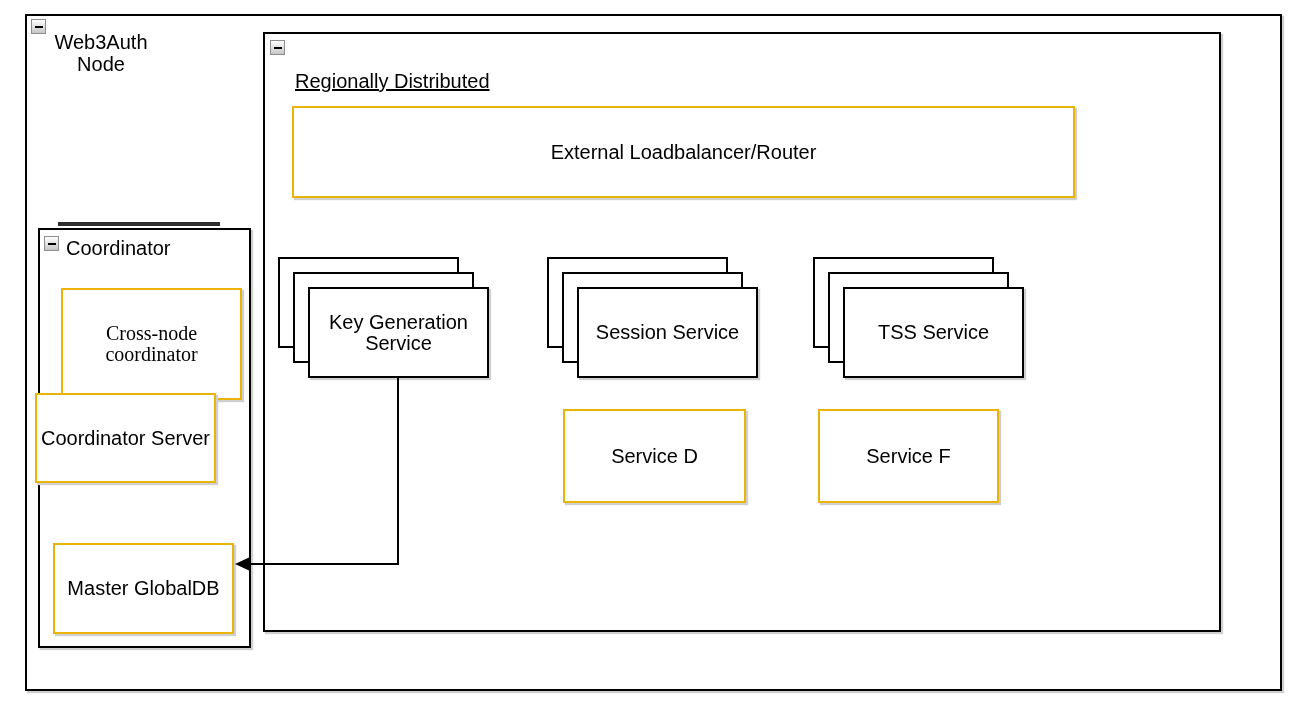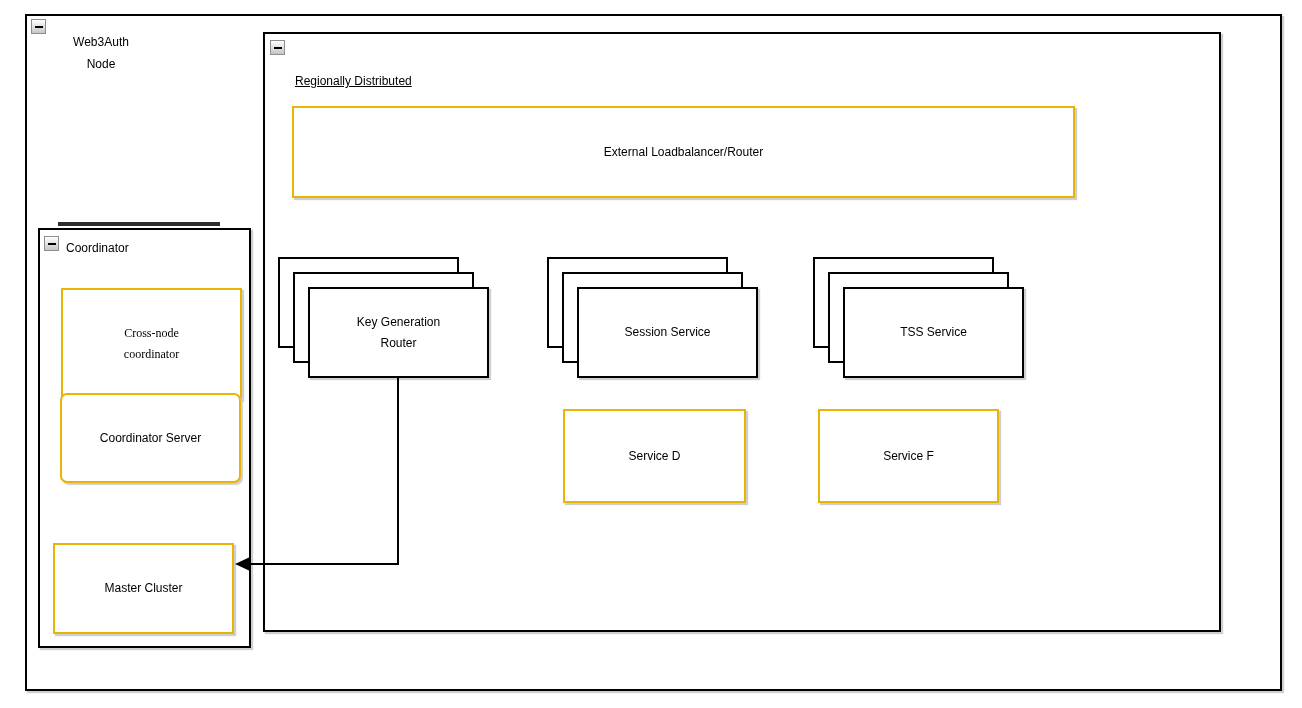--- a/index.html
+++ b/index.html
@@ -3,21 +3,21 @@
 <meta charset="utf-8">
 <style>
   html, body { margin: 0; padding: 0; background: #ffffff; }
   .canvas {
     position: relative;
     width: 1302px;
     height: 708px;
     background: #ffffff;
     font-family: "Liberation Sans", "DejaVu Sans", sans-serif;
     color: #000000;
-    font-size: 12px;
+    font-size: 20px;
     overflow: hidden;
   }
   .group {
     position: absolute;
     box-sizing: border-box;
     background: #ffffff;
     border: 2px solid #000000;
     box-shadow: 2px 2px 1px #cfcfcf;
   }
   .shape {
@@ -101,21 +101,21 @@
     <div>Regionally Distributed</div>
     <div style="margin-left:8px;">(One Kube Cluster)</div>
   </div>
 
   <div class="shape" style="left:292px; top:106px; width:783px; height:92px;">External Loadbalancer/Router</div>
 
   <div class="stack" style="left:278px; top:257px; width:211px; height:121px;">
     <div class="layer l0"></div>
     <div class="layer l1"></div>
     <div class="layer l2">Key Generation
-Router</div>
+Service</div>
   </div>
 
   <div class="stack" style="left:547px; top:257px; width:211px; height:121px;padding-left:36px;">
     <div class="layer l0"></div>
     <div class="layer l1"></div>
     <div class="layer l2">Session Service</div>
   </div>
 
   <div class="stack" style="left:787px; top:257px; width:211px; height:121px;margin-left:26px;">
     <div class="layer l0"></div>
@@ -128,21 +128,21 @@
 
   <div class="dark-band"></div>
   <div class="group" style="left:38px; top:228px; width:213px; height:420px;"></div>
   <div class="collapse-btn" style="left:44px; top:236px;">
     <div class="minus"></div>
   </div>
   <div class="grouplabel" style="left:66px; top:237px;">Coordinator</div>
 
   <div class="shape" style="left:61px; top:288px; width:181px; height:112px;font-family:Liberation Serif, serif;">Cross-node
 coordinator</div>
-  <div class="shape" style="left:60px; top:393px; width:181px; height:90px;border-radius:7px;">Coordinator Server</div>
-  <div class="shape" style="left:53px; top:543px; width:181px; height:91px;">Master Cluster</div>
+  <div class="shape" style="left:35px; top:393px; width:181px; height:90px;">Coordinator Server</div>
+  <div class="shape" style="left:53px; top:543px; width:181px; height:91px;">Master GlobalDB</div>
 
   <svg class="edge-layer" width="1302" height="708">
     <path d="M 398 378 L 398 564 L 250 564" stroke="#000000" stroke-width="2" fill="none"></path>
     <polygon points="235,564 250,557 250,571" fill="#000000"></polygon>
   </svg>
 
 </div>
 
 </body></html>

